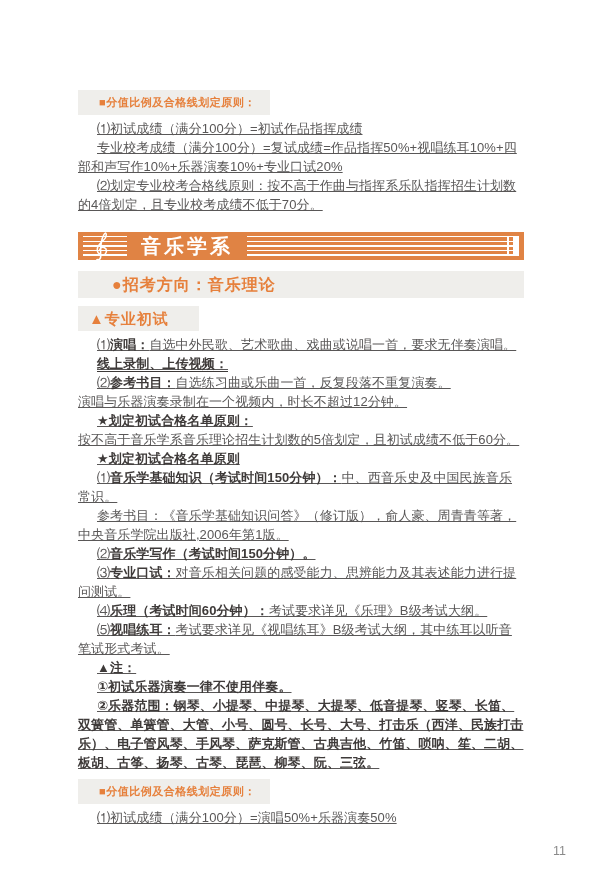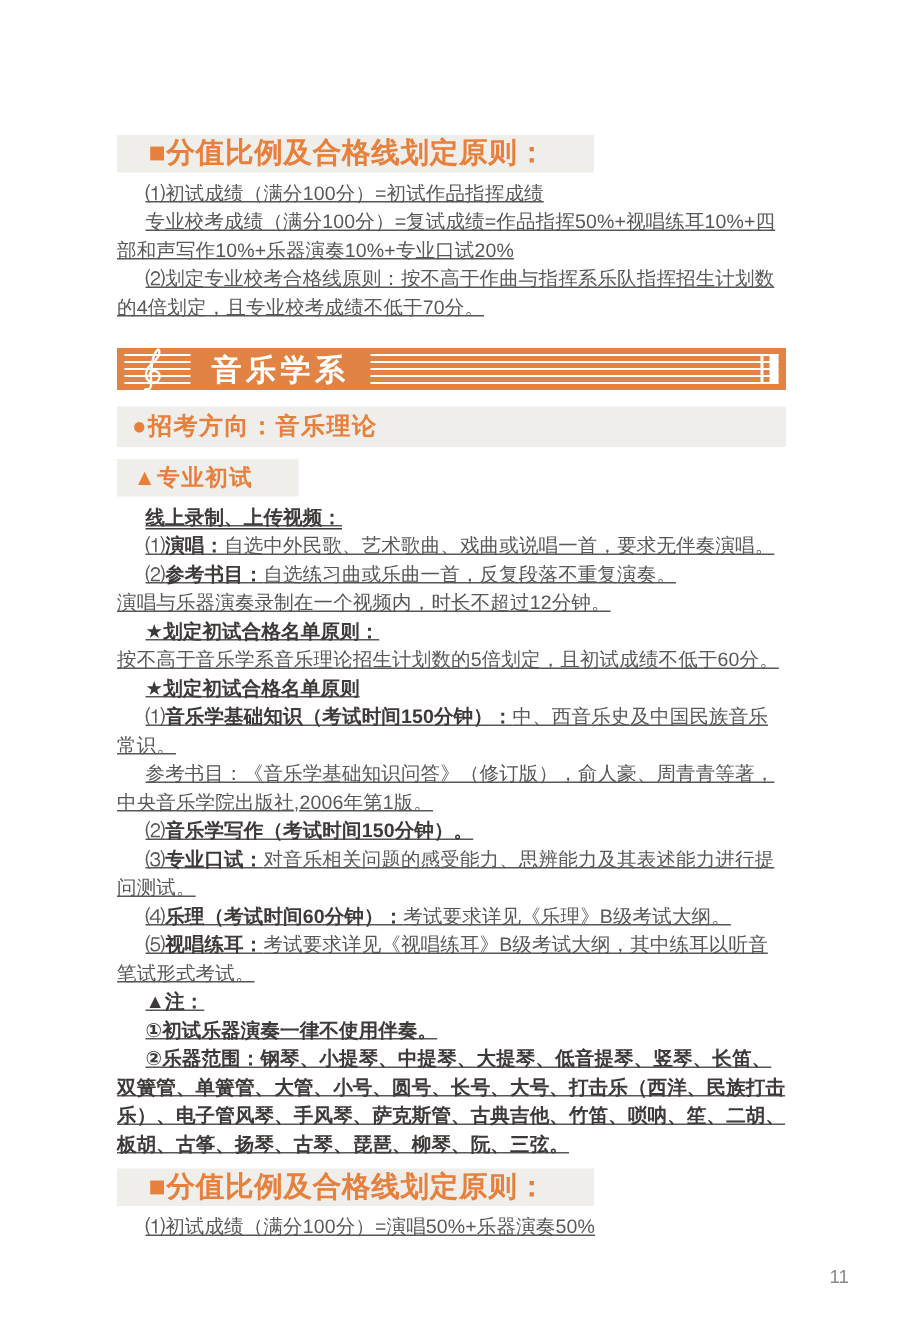--- a/index.html
+++ b/index.html
@@ -6,22 +6,22 @@
   body {
     width:600px; height:884px; background:#ffffff; position:relative;
     font-family:"Liberation Sans","DejaVu Sans",sans-serif;
     overflow:hidden;
   }
   .content { position:absolute; left:78px; top:0; width:446px; }
 
   .bar-row { line-height:0; }
   .header-bar {
     display:inline-block; background:var(--header-bg);
-    color:var(--accent-orange); font-weight:bold; font-size:19px;
-    line-height:25px; padding:0 32px 0 21px; letter-spacing:0.5px;
+    color:var(--accent-orange); font-weight:bold; font-size:11px;
+    line-height:25px; padding:0 14px 0 21px; letter-spacing:0.5px;
   }
   .bar-top { margin-top:90px; margin-bottom:4px; }
 
   .para { font-size:13px; line-height:19px; color:var(--body-text); letter-spacing:0.1px;text-decoration:underline; }
   .para.indent { text-indent:19px; }
   .para .b { font-weight:bold; color:var(--bold-text); }
   .para .u { text-decoration:underline; text-underline-offset:3px; }
 
   .banner {
     margin-top:18px; height:28px; background:var(--banner-orange);
@@ -37,21 +37,21 @@
     color:#ffffff; font-weight:bold; font-size:20px; letter-spacing:3px;
     margin:0 14px 0 14px; white-space:nowrap;
   }
   .staff-right { flex:1; margin-right:5px; position:relative; }
   .barline-thin { position:absolute; right:10px; top:0; bottom:0; width:2px; background:#ffffff; }
   .barline-thick { position:absolute; right:0; top:0; bottom:0; width:6px; background:#ffffff; }
 
   .direction-bar {
     margin-top:11px; margin-bottom:8px; background:var(--header-bg);
     color:var(--accent-orange); font-weight:bold; font-size:16px;
-    line-height:27px; padding-left:10px; letter-spacing:1px;
+    line-height:27px; padding-left:34px; letter-spacing:1px;
   }
   .sub-bar {
     display:inline-block; background:var(--header-bg);
     color:var(--accent-orange); font-weight:bold; font-size:15px;
     line-height:25px; padding:0 30px 0 11px; letter-spacing:1px;
   }
   .sub-row { margin-bottom:4px; }
   .sub-row-2 { margin-top:4px; }
   .bar-bottom { margin-top:7px; margin-bottom:4px; }
 
@@ -87,22 +87,22 @@
       <span class="barline-thick"></span>
     </div>
   </div>
 
   <div class="direction-bar">●招考方向：音乐理论</div>
 
   <div class="bar-row sub-row">
     <span class="sub-bar">▲专业初试</span>
   </div>
   <div>
+      <div class="para indent"><span>⑴</span><span class="b">演唱：</span><span>自选中外民歌、艺术歌曲、戏曲或说唱一首，要求无伴奏演唱。</span></div>
       <div class="para indent"><span class="b u">线上录制、上传视频：</span></div>
-      <div class="para indent"><span>⑴</span><span class="b">演唱：</span><span>自选中外民歌、艺术歌曲、戏曲或说唱一首，要求无伴奏演唱。</span></div>
       <div class="para indent"><span>⑵</span><span class="b">参考书目：</span><span>自选练习曲或乐曲一首，反复段落不重复演奏。</span></div>
       <div class="para"><span>演唱与乐器演奏录制在一个视频内，时长不超过12分钟。</span></div>
       <div class="para indent"><span class="b">★划定初试合格名单原则：</span></div>
       <div class="para"><span>按不高于音乐学系音乐理论招生计划数的5倍划定，且初试成绩不低于60分。</span></div>
       <div class="para indent"><span class="b">★划定初试合格名单原则</span></div>
     </div>
 
   <div>
       <div class="para indent"><span>⑴</span><span class="b">音乐学基础知识（考试时间150分钟）：</span><span>中、西音乐史及中国民族音乐常识。</span></div>
       <div class="para indent"><span>参考书目：《音乐学基础知识问答》（修订版），俞人豪、周青青等著，中央音乐学院出版社,2006年第1版。</span></div>

